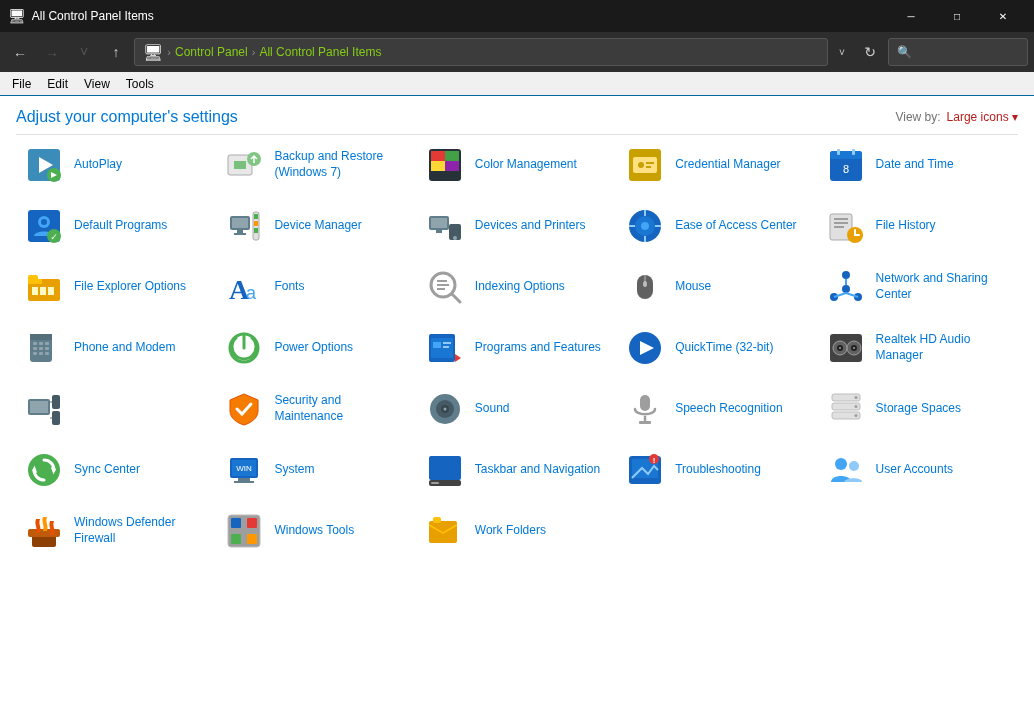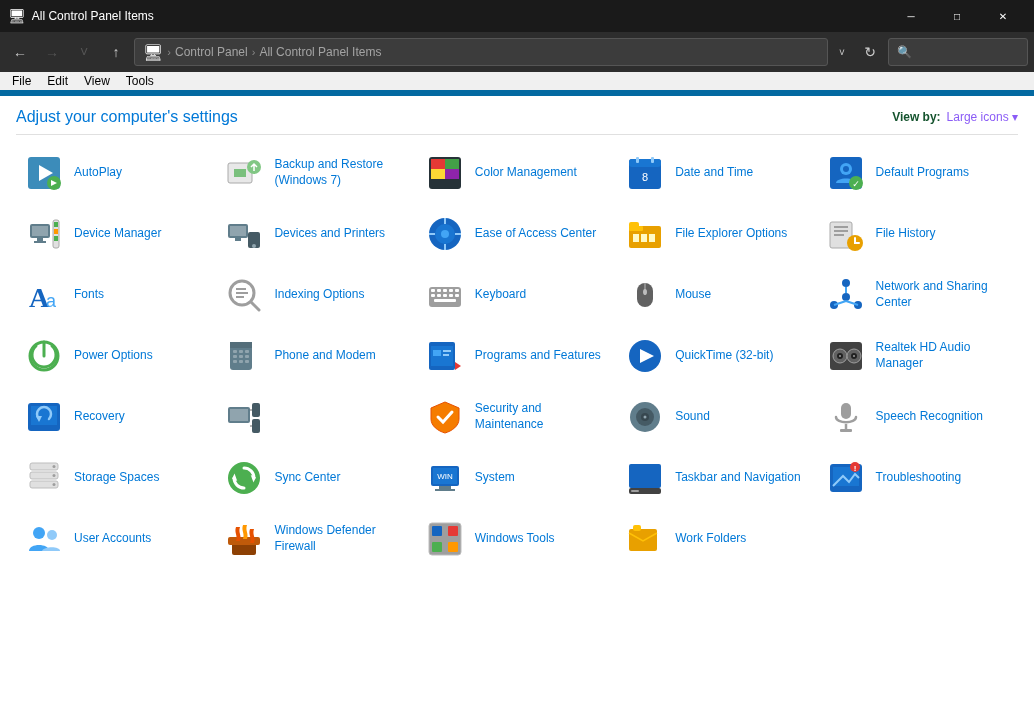--- a/index.html
+++ b/index.html
@@ -48,21 +48,21 @@
       height: 28px;
       border-radius: 3px;
       display: flex;
       align-items: center;
       padding: 0 8px;
       color: #fff;
       font-size: 12px;
       gap: 4px;
     }
     .address-separator { color: #888; font-size: 11px; }
-    .address-part { color: #a3a3a3; font-size: 12px; cursor: pointer; }
+    .address-part { color: #84cc16; font-size: 12px; cursor: pointer; }
     .dropdown-btn {
       width: 20px; height: 28px;
       display: flex; align-items: center; justify-content: center;
       color: #ccc; font-size: 10px; cursor: pointer;
     }
     .refresh-btn {
       width: 28px; height: 28px;
       display: flex; align-items: center; justify-content: center;
       color: #ccc; font-size: 14px; cursor: pointer; border-radius: 3px;
     }
@@ -76,21 +76,21 @@
       color: #888; font-size: 12px;
     }
 
     
     .menu-bar {
       background: #f0f0f0;
       height: 24px;
       display: flex;
       align-items: center;
       padding: 0 4px;
-      border-bottom: 6px solid #0369a1;
+      border-bottom: 1px solid #0369a1;
       font-size: 12px;
     }
     .menu-item {
       padding: 2px 8px;
       cursor: pointer;
       color: #000;
     }
 
     
     .main-content {
@@ -100,36 +100,36 @@
       padding: 0 16px 16px 16px;
     }
 
     
     .content-header {
       display: flex;
       align-items: center;
       justify-content: space-between;
       padding: 12px 0 8px 0;
       border-bottom: 1px solid #e0e0e0;
-      margin-bottom: 12px;
+      margin-bottom: 4px;
     }
     .header-title {
       color: #0078d7;
       font-size: 16px;
       font-weight: 400;
     }
     .view-by {
       display: flex;
       align-items: center;
       gap: 6px;
       font-size: 12px;
       color: #444;
     }
-    .view-by-label { color: #14532d; font-weight: bold; }
-    .view-by-value { color: #8b5cf6; cursor: pointer; }
+    .view-by-label { color: #737373; }
+    .view-by-value { color: #b91c1c; cursor: pointer; }
 
     
     .items-grid {
       display: grid;
       grid-template-columns: repeat(5, 1fr);
       gap: 9px 0;
     }
     .control-item {
       display: flex;
       align-items: center;
@@ -235,20 +235,32 @@
             <rect x="18" y="4" width="14" height="10" fill="#43a047"></rect>
             <rect x="4" y="14" width="14" height="10" fill="#fdd835"></rect>
             <rect x="18" y="14" width="14" height="10" fill="#8e24aa"></rect>
           </svg>
         </div>
         <span class="item-label">Color Management</span>
       </div>
       <div class="control-item">
         <div class="item-icon">
           <svg width="36" height="36" viewBox="0 0 36 36">
+            <rect x="2" y="2" width="32" height="32" rx="3" fill="#c8a000"></rect>
+            <rect x="6" y="10" width="24" height="16" rx="2" fill="#ffe082"></rect>
+            <circle cx="14" cy="18" r="3" fill="#c8a000"></circle>
+            <rect x="19" y="15" width="8" height="2" fill="#c8a000"></rect>
+            <rect x="19" y="19" width="5" height="2" fill="#c8a000"></rect>
+          </svg>
+        </div>
+        <span class="item-label">Credential Manager</span>
+      </div>
+      <div class="control-item">
+        <div class="item-icon">
+          <svg width="36" height="36" viewBox="0 0 36 36">
             <rect x="2" y="4" width="32" height="30" rx="3" fill="#1565c0"></rect>
             <rect x="2" y="4" width="32" height="8" rx="3" fill="#1976d2"></rect>
             <rect x="9" y="2" width="3" height="6" rx="1" fill="#90caf9"></rect>
             <rect x="24" y="2" width="3" height="6" rx="1" fill="#90caf9"></rect>
             <text x="18" y="26" text-anchor="middle" fill="white" font-size="11" font-family="Arial">8</text>
           </svg>
         </div>
         <span class="item-label">Date and Time</span>
       </div>
       <div class="control-item">
@@ -301,82 +313,63 @@
             <line x1="18" y1="28" x2="18" y2="34" stroke="#90caf9" stroke-width="2"></line>
             <line x1="2" y1="18" x2="8" y2="18" stroke="#90caf9" stroke-width="2"></line>
             <line x1="28" y1="18" x2="34" y2="18" stroke="#90caf9" stroke-width="2"></line>
           </svg>
         </div>
         <span class="item-label">Ease of Access Center</span>
       </div>
       <div class="control-item">
         <div class="item-icon">
           <svg width="36" height="36" viewBox="0 0 36 36">
+            <rect x="2" y="6" width="22" height="26" rx="2" fill="#e0e0e0" stroke="#aaa" stroke-width="1"></rect>
+            <rect x="6" y="10" width="14" height="2" fill="#9e9e9e"></rect>
+            <rect x="6" y="14" width="14" height="2" fill="#9e9e9e"></rect>
+            <rect x="6" y="18" width="10" height="2" fill="#9e9e9e"></rect>
+            <circle cx="27" cy="27" r="8" fill="#e8a000"></circle>
+            <path d="M27 22 L27 27 L31 27" stroke="white" stroke-width="2" fill="none" stroke-linecap="round"></path>
+          </svg>
+        </div>
+        <span class="item-label">File History</span>
+      </div>
+      <div class="control-item">
+        <div class="item-icon">
+          <svg width="36" height="36" viewBox="0 0 36 36">
             <rect x="2" y="10" width="32" height="22" rx="2" fill="#e8a000"></rect>
             <rect x="2" y="10" width="14" height="5" rx="1" fill="#ffc107"></rect>
             <rect x="2" y="6" width="10" height="6" rx="2" fill="#ffc107"></rect>
             <rect x="6" y="18" width="6" height="8" fill="#fff9c4"></rect>
             <rect x="14" y="18" width="6" height="8" fill="#fff9c4"></rect>
             <rect x="22" y="18" width="6" height="8" fill="#fff9c4"></rect>
           </svg>
         </div>
         <span class="item-label">File Explorer Options</span>
       </div>
       <div class="control-item">
         <div class="item-icon">
           <svg width="36" height="36" viewBox="0 0 36 36">
-            <rect x="2" y="6" width="22" height="26" rx="2" fill="#e0e0e0" stroke="#aaa" stroke-width="1"></rect>
-            <rect x="6" y="10" width="14" height="2" fill="#9e9e9e"></rect>
-            <rect x="6" y="14" width="14" height="2" fill="#9e9e9e"></rect>
-            <rect x="6" y="18" width="10" height="2" fill="#9e9e9e"></rect>
-            <circle cx="27" cy="27" r="8" fill="#e8a000"></circle>
-            <path d="M27 22 L27 27 L31 27" stroke="white" stroke-width="2" fill="none" stroke-linecap="round"></path>
-          </svg>
-        </div>
-        <span class="item-label">File History</span>
-      </div>
-      <div class="control-item">
-        <div class="item-icon">
-          <svg width="36" height="36" viewBox="0 0 36 36">
             <text x="3" y="30" font-size="28" font-family="Georgia,serif" fill="#1565c0" font-weight="bold">A</text>
             <text x="20" y="30" font-size="18" font-family="Arial" fill="#42a5f5">a</text>
           </svg>
         </div>
         <span class="item-label">Fonts</span>
       </div>
       <div class="control-item">
         <div class="item-icon">
           <svg width="36" height="36" viewBox="0 0 36 36">
             <circle cx="16" cy="16" r="12" fill="none" stroke="#9e9e9e" stroke-width="3"></circle>
             <line x1="25" y1="25" x2="33" y2="33" stroke="#9e9e9e" stroke-width="3" stroke-linecap="round"></line>
             <line x1="10" y1="16" x2="22" y2="16" stroke="#9e9e9e" stroke-width="2"></line>
             <line x1="10" y1="12" x2="20" y2="12" stroke="#9e9e9e" stroke-width="2"></line>
             <line x1="10" y1="20" x2="18" y2="20" stroke="#9e9e9e" stroke-width="2"></line>
           </svg>
         </div>
         <span class="item-label">Indexing Options</span>
-      </div>
-      <div class="control-item">
-        <div class="item-icon">
-          <svg width="36" height="36" viewBox="0 0 36 36">
-            <rect x="2" y="10" width="32" height="20" rx="3" fill="#9e9e9e"></rect>
-            <rect x="4" y="12" width="4" height="3" rx="1" fill="#fff"></rect>
-            <rect x="10" y="12" width="4" height="3" rx="1" fill="#fff"></rect>
-            <rect x="16" y="12" width="4" height="3" rx="1" fill="#fff"></rect>
-            <rect x="22" y="12" width="4" height="3" rx="1" fill="#fff"></rect>
-            <rect x="28" y="12" width="4" height="3" rx="1" fill="#fff"></rect>
-            <rect x="4" y="17" width="4" height="3" rx="1" fill="#fff"></rect>
-            <rect x="10" y="17" width="4" height="3" rx="1" fill="#fff"></rect>
-            <rect x="16" y="17" width="4" height="3" rx="1" fill="#fff"></rect>
-            <rect x="22" y="17" width="4" height="3" rx="1" fill="#fff"></rect>
-            <rect x="28" y="17" width="4" height="3" rx="1" fill="#fff"></rect>
-            <rect x="7" y="22" width="22" height="3" rx="1" fill="#fff"></rect>
-          </svg>
-        </div>
-        <span class="item-label">Keyboard</span>
       </div>
       <div class="control-item">
         <div class="item-icon">
           <svg width="36" height="36" viewBox="0 0 36 36">
             <rect x="10" y="6" width="16" height="24" rx="8" fill="#616161"></rect>
             <line x1="18" y1="6" x2="18" y2="18" stroke="#9e9e9e" stroke-width="1.5"></line>
             <ellipse cx="18" cy="15" rx="2" ry="3" fill="#bdbdbd"></ellipse>
           </svg>
         </div>
         <span class="item-label">Mouse</span>
@@ -387,30 +380,20 @@
             <circle cx="18" cy="6" r="4" fill="#1565c0"></circle>
             <circle cx="6" cy="28" r="4" fill="#1565c0"></circle>
             <circle cx="30" cy="28" r="4" fill="#1565c0"></circle>
             <circle cx="18" cy="20" r="4" fill="#1565c0"></circle>
             <line x1="18" y1="10" x2="18" y2="16" stroke="#42a5f5" stroke-width="2"></line>
             <line x1="18" y1="24" x2="6" y2="28" stroke="#42a5f5" stroke-width="2"></line>
             <line x1="18" y1="24" x2="30" y2="28" stroke="#42a5f5" stroke-width="2"></line>
           </svg>
         </div>
         <span class="item-label">Network and Sharing Center</span>
-      </div>
-      <div class="control-item">
-        <div class="item-icon">
-          <svg width="36" height="36" viewBox="0 0 36 36">
-            <circle cx="18" cy="18" r="14" fill="none" stroke="#4caf50" stroke-width="3"></circle>
-            <line x1="18" y1="4" x2="18" y2="18" stroke="#4caf50" stroke-width="3" stroke-linecap="round"></line>
-            <path d="M10 8 A12 12 0 1 0 26 8" fill="none" stroke="#4caf50" stroke-width="3" stroke-linecap="round"></path>
-          </svg>
-        </div>
-        <span class="item-label">Power Options</span>
       </div>
       <div class="control-item">
         <div class="item-icon">
           <svg width="36" height="36" viewBox="0 0 36 36">
             <rect x="4" y="4" width="22" height="28" rx="3" fill="#607d8b"></rect>
             <rect x="4" y="4" width="22" height="6" fill="#546e7a"></rect>
             <rect x="7" y="12" width="4" height="3" rx="1" fill="#90a4ae"></rect>
             <rect x="13" y="12" width="4" height="3" rx="1" fill="#90a4ae"></rect>
             <rect x="19" y="12" width="4" height="3" rx="1" fill="#90a4ae"></rect>
             <rect x="7" y="17" width="4" height="3" rx="1" fill="#90a4ae"></rect>
@@ -419,20 +402,30 @@
             <rect x="7" y="22" width="4" height="3" rx="1" fill="#90a4ae"></rect>
             <rect x="13" y="22" width="4" height="3" rx="1" fill="#90a4ae"></rect>
             <rect x="19" y="22" width="4" height="3" rx="1" fill="#90a4ae"></rect>
           </svg>
         </div>
         <span class="item-label">Phone and Modem</span>
       </div>
       <div class="control-item">
         <div class="item-icon">
           <svg width="36" height="36" viewBox="0 0 36 36">
+            <circle cx="18" cy="18" r="14" fill="none" stroke="#4caf50" stroke-width="3"></circle>
+            <line x1="18" y1="4" x2="18" y2="18" stroke="#4caf50" stroke-width="3" stroke-linecap="round"></line>
+            <path d="M10 8 A12 12 0 1 0 26 8" fill="none" stroke="#4caf50" stroke-width="3" stroke-linecap="round"></path>
+          </svg>
+        </div>
+        <span class="item-label">Power Options</span>
+      </div>
+      <div class="control-item">
+        <div class="item-icon">
+          <svg width="36" height="36" viewBox="0 0 36 36">
             <rect x="2" y="4" width="26" height="28" rx="2" fill="#1565c0"></rect>
             <rect x="4" y="8" width="22" height="20" fill="#1976d2"></rect>
             <rect x="6" y="12" width="8" height="6" fill="#42a5f5"></rect>
             <rect x="16" y="12" width="8" height="2" fill="#90caf9"></rect>
             <rect x="16" y="16" width="6" height="2" fill="#90caf9"></rect>
             <polygon points="28,24 34,28 28,32" fill="#e53935"></polygon>
           </svg>
         </div>
         <span class="item-label">Programs and Features</span>
       </div>
@@ -455,31 +448,20 @@
             <circle cx="26" cy="18" r="7" fill="#616161" stroke="#9e9e9e" stroke-width="1"></circle>
             <circle cx="26" cy="18" r="3" fill="#212121"></circle>
             <circle cx="26" cy="18" r="1" fill="#9e9e9e"></circle>
           </svg>
         </div>
         <span class="item-label">Realtek HD Audio Manager</span>
       </div>
       <div class="control-item">
         <div class="item-icon">
           <svg width="36" height="36" viewBox="0 0 36 36">
-            <rect x="2" y="4" width="32" height="28" rx="3" fill="#1565c0"></rect>
-            <rect x="5" y="7" width="26" height="19" fill="#1976d2"></rect>
-            <path d="M13 20 A7 7 0 1 1 23 20" fill="none" stroke="#90caf9" stroke-width="2.5" stroke-linecap="round"></path>
-            <polygon points="10,17 13,23 16,17" fill="#90caf9"></polygon>
-          </svg>
-        </div>
-        <span class="item-label">Recovery</span>
-      </div>
-      <div class="control-item">
-        <div class="item-icon">
-          <svg width="36" height="36" viewBox="0 0 36 36">
             <rect x="2" y="8" width="22" height="16" rx="2" fill="#607d8b"></rect>
             <rect x="4" y="10" width="18" height="12" fill="#90a4ae"></rect>
             <rect x="26" y="4" width="8" height="14" rx="2" fill="#455a64"></rect>
             <rect x="26" y="20" width="8" height="14" rx="2" fill="#455a64"></rect>
             <line x1="24" y1="11" x2="26" y2="11" stroke="#9e9e9e" stroke-width="1.5"></line>
             <line x1="24" y1="27" x2="26" y2="27" stroke="#9e9e9e" stroke-width="1.5"></line>
           </svg>
         </div>
       </div>
       <div class="control-item">

